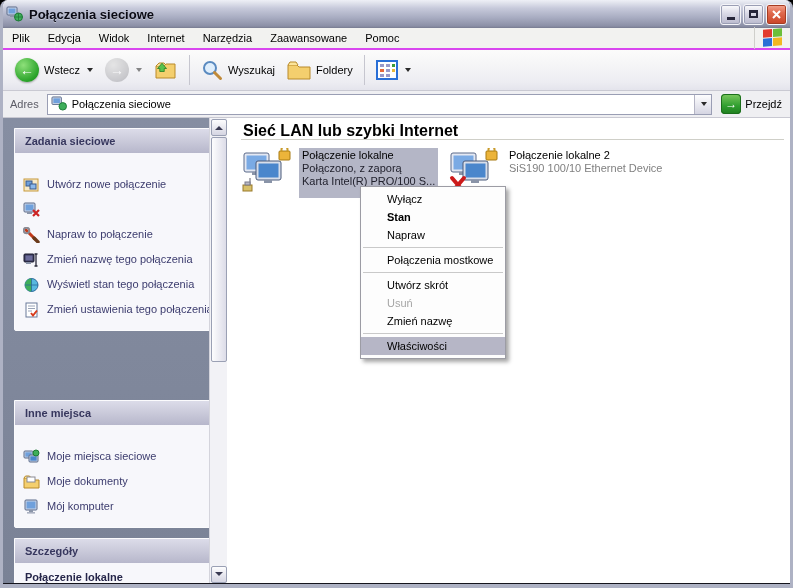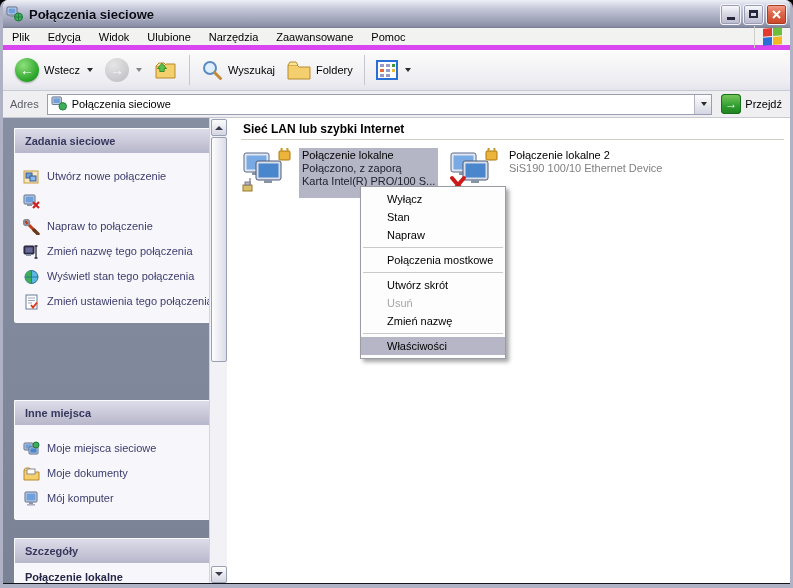--- a/index.html
+++ b/index.html
@@ -16,21 +16,21 @@
     text-shadow:0 1px 0 rgba(255,255,255,.35); }
   .tbtn { width:21px; height:21px; margin-left:2px; border-radius:3px; border:1px solid #f4f4f8;
     display:inline-flex; align-items:center; justify-content:center;
     background:linear-gradient(180deg,#fdfdfe,#d9d9e6 45%,#b9b9cd); box-shadow:inset 0 0 0 1px #9a9eb4;
     color:#2a2a3e; font-weight:bold; font-size:10px; cursor:pointer; }
   .tbtn.close { background:linear-gradient(180deg,#f3a693,#e06a4e 40%,#c94326); color:#fff; box-shadow:inset 0 0 0 1px #a63c22; }
   .glyph-min { width:8px; height:3px; background:#26263a; align-self:flex-end; margin:0 0 4px 0; }
   .glyph-max { width:9px; height:8px; border:2px solid #26263a; border-top-width:3px; }
   
   .menubar { position:absolute; left:0; top:28px; width:787px; height:22px; background:#f2f2f0;
-    border-bottom:5px solid #d946ef; display:flex; align-items:center; }
+    border-bottom:2px solid #d946ef; display:flex; align-items:center; }
   .menuitem { padding:3px 9px; color:#000; cursor:pointer; }
   .winlogo { margin-left:auto; width:36px; height:22px; border-left:1px solid #cfcfcb;
     display:flex; align-items:center; justify-content:center; }
   .flag { width:20px; height:18px; display:grid; grid-template-columns:9px 9px; grid-template-rows:8px 8px;
     gap:1px; transform:skewY(-4deg); }
   .flag i:nth-child(1){background:#e23a2e;} .flag i:nth-child(2){background:#6cbf3a;}
   .flag i:nth-child(3){background:#2a6fd6;} .flag i:nth-child(4){background:#f2b722;}
   
   .toolbar { position:absolute; left:0; top:50px; width:787px; height:41px;
     background:linear-gradient(180deg,#fcfcfb,#ededf2 80%,#e4e4ec); border-bottom:1px solid #c9c9d2;
@@ -60,50 +60,50 @@
   
   .main { position:absolute; left:0; top:118px; width:787px; height:466px; background:#fff; }
   .sidebar { position:absolute; left:0; top:0; width:206px; height:466px;
     background:linear-gradient(180deg,#868ea2,#7a8296); overflow:hidden; }
   .sbox { position:absolute; left:11px; width:221px; background:#f7f7fb; border:1px solid #fbfbfd; border-radius:0 0 2px 2px; }
   .sbox-header { height:24px; background:linear-gradient(180deg,#dcdce9,#b7b7cb); display:flex; align-items:center;
     padding:0 6px 0 10px; cursor:pointer; }
   .sbox-title { font-weight:bold; color:#37375e; flex:1; }
   .chev { width:17px; height:17px; border-radius:50%; background:#fff; border:1px solid #9a9ab4;
     display:flex; align-items:center; justify-content:center; }
-  .sbox-body { padding:16px 4px 10px 8px; }
+  .sbox-body { padding:24px 4px 10px 8px; }
   .sitem { display:flex; gap:7px; margin-bottom:9px; cursor:pointer; align-items:flex-start; }
   .sitem:last-child { margin-bottom:2px; }
   .slabel { color:#3c3c6e; line-height:13px; padding-top:1px; }
   .sicon { width:17px; height:16px; flex:0 0 17px; display:inline-flex; }
   .details-text { font-weight:bold; color:#26264a; padding:8px 0 4px 10px; }
   
   .vscroll { position:absolute; left:206px; top:0; width:18px; height:466px; background:#f2f2f6; border-left:1px solid #d4d4dc; }
   .sc-btn { position:absolute; left:1px; width:16px; height:17px; border:1px solid #9aa0b4; border-radius:2px;
     background:linear-gradient(180deg,#fdfdfe,#d5d5e2); display:flex; align-items:center; justify-content:center;
     color:#3a3a52; font-size:8px; cursor:pointer; }
   .sc-up { top:1px; } .sc-down { bottom:1px; }
   .sc-thumb { position:absolute; left:1px; top:19px; width:16px; height:225px; border:1px solid #9aa0b4; border-radius:2px;
     background:linear-gradient(90deg,#fdfdfe,#dcdce8); cursor:grab; }
   
   .content { position:absolute; left:224px; top:0; width:563px; height:466px; background:#fff; }
-  .group-header { position:absolute; left:16px; top:4px; font-weight:bold; color:#000; font-size:12px; }
+  .group-header { position:absolute; left:16px; top:4px; font-weight:bold; color:#000; font-size:16px; }
   .group-rule { position:absolute; left:14px; top:21px; width:543px; height:1px; background:#cfcfc8; }
   .conn { position:absolute; top:30px; display:flex; gap:6px; cursor:pointer; }
   .conn1 { left:14px; } .conn2 { left:221px; }
   .conn-text { line-height:13px; padding:1px 3px; }
   .conn-text.selected { background:#b4b6c6; }
   .conn-name { color:#000; }
   .conn-sub { color:#808080; }
   .conn-text.selected .conn-sub { color:#22222e; }
   
   .ctxmenu { position:absolute; left:133px; top:68px; width:146px; background:#fdfdfd;
     border:1px solid #9c9ca4; box-shadow:3px 3px 4px rgba(0,0,0,.35); padding:3px 0; z-index:10; }
   .mi { height:18px; line-height:18px; padding-left:26px; color:#000; cursor:pointer; }
-  .mi.bold { font-weight:normal; }
+  .mi.bold { font-weight:bold; }
   .mi.disabled { color:#a6a6a6; cursor:default; }
   .mi.hl { background:#b6b6c6; }
   .msep { height:1px; background:#c9c9c9; margin:3px 2px; }
   .bottom-strip { position:absolute; left:-3px; bottom:-4px; width:793px; height:5px; background:#14141c; }
 </style>
 </head>
 <body>
 
 <div class="window">
 
@@ -128,21 +128,21 @@
       <svg width="11" height="11" viewBox="0 0 11 11">
           <path d="M2 2l7 7M9 2l-7 7" stroke="#fff" stroke-width="2"></path>
         </svg>
     </span>
   </div>
 
   <div class="menubar">
     <span class="menuitem">Plik</span>
     <span class="menuitem">Edycja</span>
     <span class="menuitem">Widok</span>
-    <span class="menuitem">Ulubione</span>
+    <span class="menuitem">Internet</span>
     <span class="menuitem">Narzędzia</span>
     <span class="menuitem">Zaawansowane</span>
     <span class="menuitem">Pomoc</span>
     <span class="winlogo">
         <span class="flag">
           <i></i>
           <i></i>
           <i></i>
           <i></i>
         </span>

